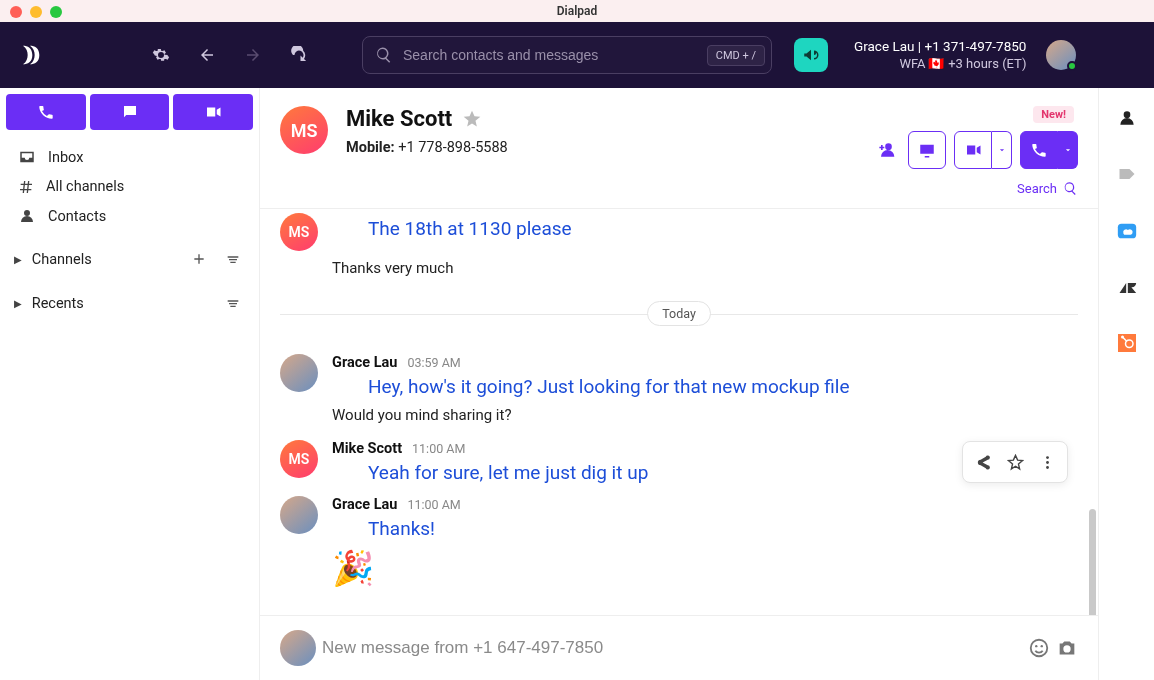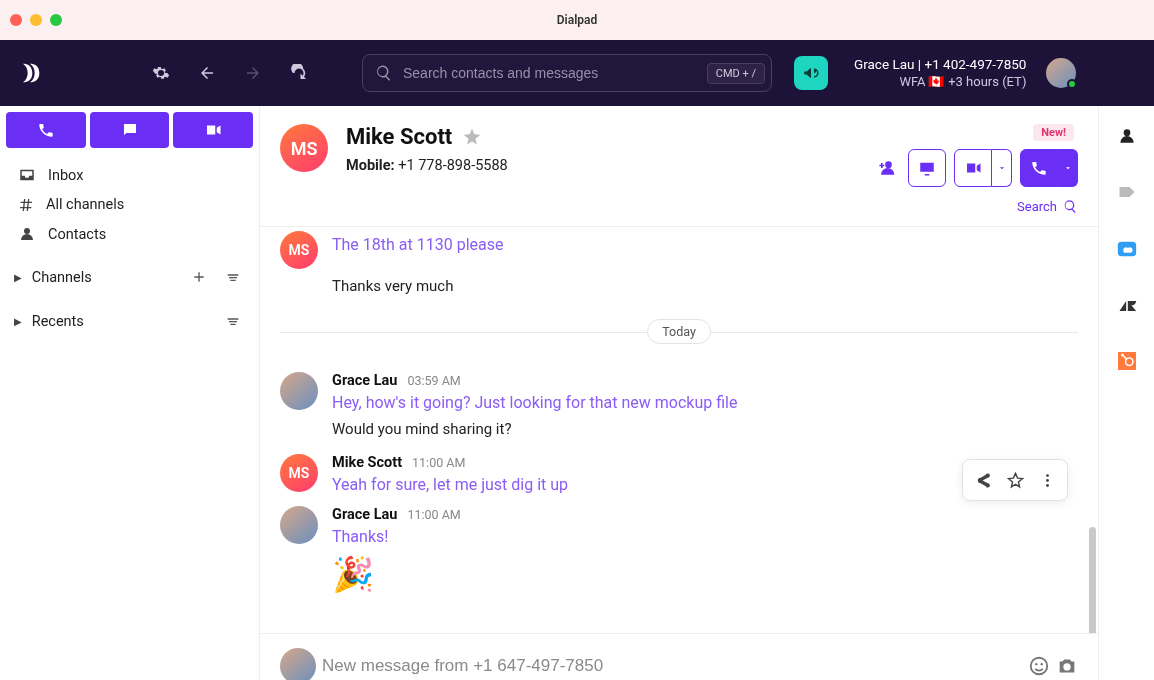--- a/index.html
+++ b/index.html
@@ -5,24 +5,24 @@
   * { box-sizing: border-box; margin: 0; padding: 0; }
   body {
     font-family: -apple-system, BlinkMacSystemFont, "Segoe UI", Roboto, sans-serif;
     width: 1154px;
     height: 680px;
     overflow: hidden;
     background: #fff;
   }
   
   .titlebar {
-    height: 40px;
+    height: 22px;
     background: #fbeff0;
     display: flex;
-    align-items: center;
+    align-items: flex-end;
     padding: 4px 10px;
     position: relative;
   }
   .traffic-lights { display: flex; gap: 8px; }
   .tl { width: 12px; height: 12px; border-radius: 50%; }
   .tl-red { background: #ff5f57; }
   .tl-yellow { background: #febc2e; }
   .tl-green { background: #28c840; }
   .titlebar-title {
     position: absolute;
@@ -236,21 +236,21 @@
     flex-shrink:0;
     display:flex; align-items:center; justify-content:center;
     color:#fff; font-weight:600; font-size:14px;
   }
   .msg-avatar.ms { background: linear-gradient(150deg,#ff7a3c,#ff3c6f); }
   .msg-avatar.gl { background: linear-gradient(140deg,#d6a88a,#6a8fbf); }
   .msg-body { flex:1; }
   .msg-head { display:flex; align-items:baseline; gap:10px; }
   .msg-name { font-weight:700; font-size:14.5px; color:#111; }
   .msg-time { font-size:12.5px; color:#888; }
-  .msg-text { font-size:16px; color:#8b5cf6; margin-top:4px; }
+  .msg-text { font-size:19px; color:#1d4ed8; margin-top:4px;margin-left:36px; }
   .msg-extra { font-size:15px; color:#222; padding:6px 20px 6px 72px; }
   .emoji { font-size:34px; padding:6px 20px 6px 72px; }
   .divider {
     display:flex; align-items:flex-end; justify-content:center;
     margin: 18px 20px;
     position:relative;
   }
   .divider::before {
     content:""; position:absolute; left:0; right:0; top:50%;
     height:1px; background:#e8e8e8;
@@ -359,21 +359,21 @@
     <span class="shortcut-badge">CMD + /</span>
   </div>
 
   <div class="announce-btn">
     <svg width="18" height="18" viewBox="0 0 24 24">
         <path fill="currentColor" d="M3 10v4h3l6 5V5L6 10H3zm13 2a3 3 0 000-6v6zm0 6a6 6 0 000-12v2a4 4 0 010 8v2z"></path>
       </svg>
   </div>
 
   <div class="user-block">
-    <div class="line1"><span>Grace Lau</span> | <span>+1 402-497-7850</span></div>
+    <div class="line1"><span>Grace Lau</span> | <span>+1 371-497-7850</span></div>
     <div class="line2"><span>WFA</span> <span>🇨🇦</span> <span>+3 hours (ET)</span></div>
   </div>
   <div class="avatar">
       <div class="presence"></div>
     </div>
 </div>
 
 <div class="body">
 
   <div class="sidebar">

